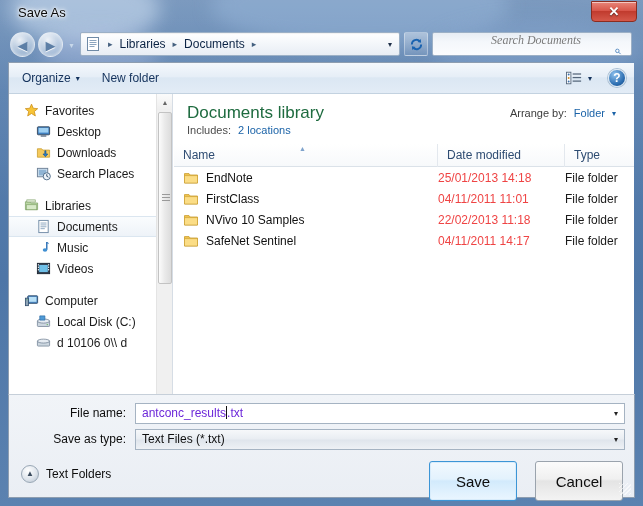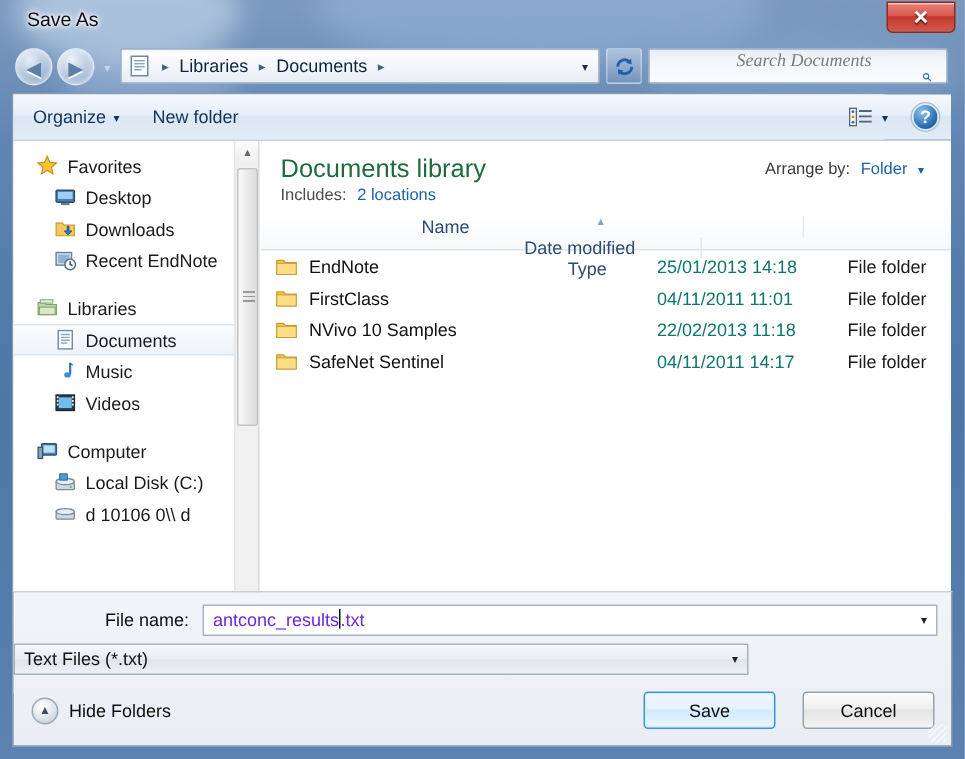--- a/index.html
+++ b/index.html
@@ -278,21 +278,21 @@
   }
   #arrange-by-label { color: #3b3b3b; }
   #arrange-by-value { color: #1b63a8; cursor: pointer; }
   #arrange-by-caret { font-size: 8px; color: #1b63a8; cursor: pointer; }
 
   #column-header {
     position: absolute; left: 0; top: 50px;
     width: 460px; height: 23px;
     background: linear-gradient(to bottom, #ffffff 0%, #f7f9fb 100%);
     border-bottom: 1px solid #dbe2e9;
-    display: flex; align-items: center; flex-direction: column;
+    display: flex; align-items: center;
   }
   .col-h {
     font-size: 12px; color: #2e4c72;
     height: 23px; display: flex; align-items: center;
     padding-left: 9px;
     border-right: 1px solid #e3e8ee;
     cursor: pointer; position: relative;
   }
   #col-name { width: 264px; }
   #col-date { width: 127px; }
@@ -302,21 +302,21 @@
     font-size: 7px; color: #7fa3cc;
   }
 
   #file-rows { position: absolute; left: 0; top: 73px; width: 460px; }
   .file-row {
     display: flex; align-items: center;
     height: 21px; font-size: 12px; color: #111;
     cursor: pointer;
   }
   .cell-name { width: 264px; display: flex; align-items: center; padding-left: 9px; }
-  .cell-date { width: 127px; color: #0f766e; }
+  .cell-date { width: 127px; color: #ef4444; }
   .cell-type { width: 69px; color: #1b1b1b; }
   .folder-ico { width: 16px; height: 16px; margin-right: 7px; flex: 0 0 auto; }
 
   
   #hscroll {
     position: absolute; left: 165px; bottom: 0;
     width: 460px; height: 17px;
     background: #f0f0f0;
     border-top: 1px solid #e2e2e2;
   }
@@ -396,22 +396,22 @@
     width: 18px; height: 18px; border-radius: 50%;
     background: radial-gradient(circle at 38% 30%, #ffffff, #dfe5ec 55%, #b6c2cf 100%);
     border: 1px solid #9aa8b6;
     font-size: 8px; color: #3c4c5e;
     line-height: 16px; text-align: center;
   }
   #hide-folders-label { font-size: 12px; color: #0d0d0d; }
 
   .dlg-button {
     position: absolute; top: 66px;
-    width: 88px; height: 25px;
-    font-size: 12px; color: #0d0d0d;
+    width: 88px; height: 40px;
+    font-size: 15px; color: #0d0d0d;
     display: flex; align-items: center; justify-content: center;
     border-radius: 3px;
     cursor: pointer;
   }
   #save-button {
     left: 420px;
     background: linear-gradient(to bottom, #f2f9fe 0%, #e3f2fd 45%, #d2eafc 50%, #eaf6ff 100%);
     border: 1px solid #3c95d6;
     box-shadow: 0 0 0 1px #d8ecfb inset;
   }
@@ -553,21 +553,21 @@
         </div>
         <div class="nav-row child">
           <span class="nav-ico">
             <svg width="15" height="15" viewBox="0 0 16 16">
               <rect x="1.5" y="2.5" width="11" height="9" fill="#cfe0ef" stroke="#6d8096" stroke-width="1"></rect>
               <rect x="3" y="4" width="8" height="6" fill="#8fb4d4"></rect>
               <circle cx="11.5" cy="11" r="3.8" fill="#eef5fb" stroke="#4b6a86" stroke-width="1"></circle>
               <path d="M11.5 8.7 L11.5 11 L13.2 11.9" fill="none" stroke="#2d4a66" stroke-width="1"></path>
             </svg>
           </span>
-          <span class="nav-label">Recent EndNote</span>
+          <span class="nav-label">Search Places</span>
         </div>
 
         <div class="nav-gap"></div>
 
         <div class="nav-row header">
           <span class="nav-ico">
             <svg width="15" height="15" viewBox="0 0 16 16">
               <path d="M1.5 4 L6 4 L7.2 5.3 L14.5 5.3 L14.5 12.5 L1.5 12.5 Z" fill="#bcd8a7" stroke="#7fa167" stroke-width="0.8"></path>
               <rect x="3" y="2" width="9" height="2.3" fill="#e8f0e0" stroke="#7fa167" stroke-width="0.7"></rect>
               <rect x="2.4" y="7.2" width="11.2" height="5.3" fill="#d7e9c8" stroke="#7fa167" stroke-width="0.7"></rect>
@@ -758,29 +758,30 @@
 
     <div class="form-row" id="row-filename">
       <div class="form-label">File name:</div>
       <div id="filename-input">
         <span id="filename-value"><span>antconc_results</span><span id="filename-caret"></span><span>.txt</span></span>
         <span id="filename-dropdown">▾</span>
       </div>
     </div>
 
     <div class="form-row" id="row-filetype">
+      <div class="form-label">Save as type:</div>
       <div id="filetype-select">
         <span id="filetype-value">Text Files (*.txt)</span>
         <span id="filetype-caret">▾</span>
       </div>
     </div>
 
     <div id="hide-folders-button">
       <span id="hide-folders-icon">▲</span>
-      <span id="hide-folders-label">Hide Folders</span>
+      <span id="hide-folders-label">Text Folders</span>
     </div>
 
     <div class="dlg-button" id="save-button">Save</div>
     <div class="dlg-button" id="cancel-button">Cancel</div>
 
     <div id="resize-grip"></div>
   </div>
 
 </div>
 

